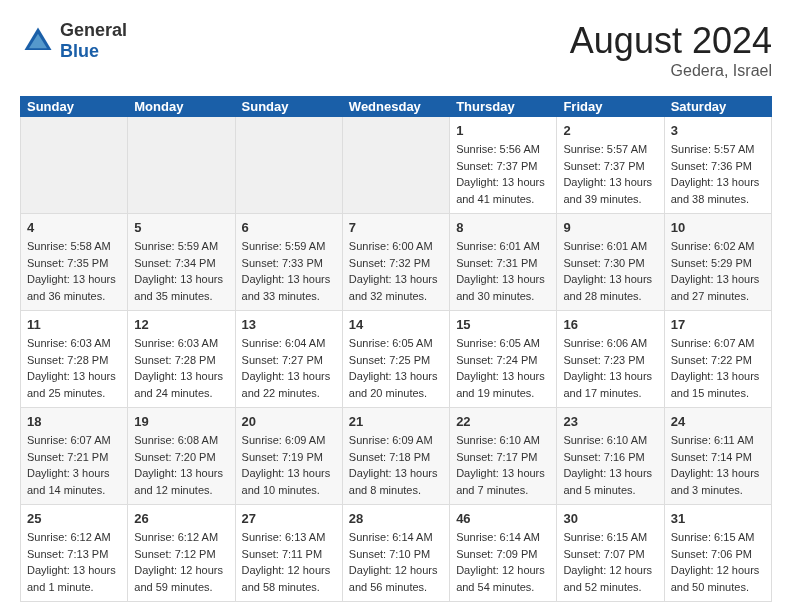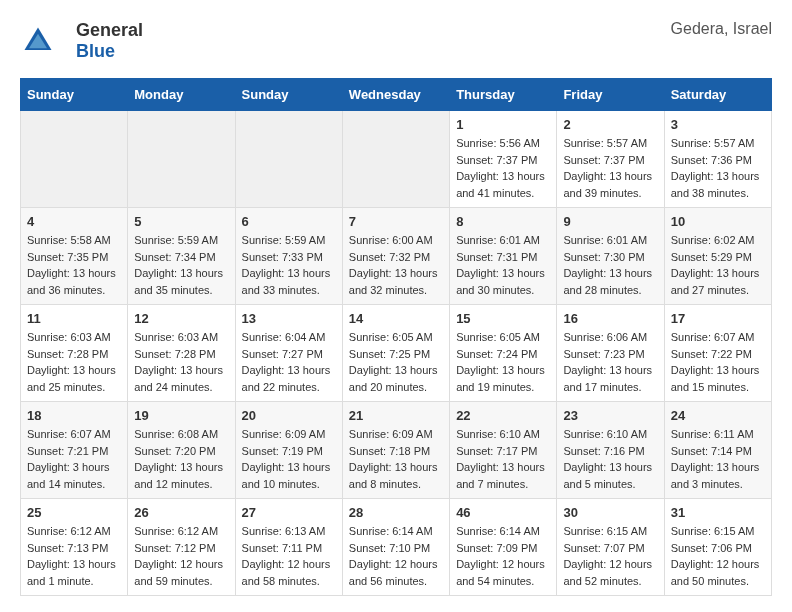--- a/index.html
+++ b/index.html
@@ -12,21 +12,21 @@
     }
     .header {
       display: flex;
       justify-content: space-between;
       align-items: flex-start;
       margin-bottom: 16px;
     }
     .logo {
       display: flex;
       align-items: center;
-      gap: 20px;
+      gap: 4px;
     }
     .logo-text {
       display: flex;
       flex-direction: column;
       font-size: 18px;
       font-weight: bold;
     }
     .logo-general { color: #333; }
     .logo-blue { color: #1a5fa8; }
     .logo-icon {
@@ -48,21 +48,21 @@
     table {
       width: 100%;
       border-collapse: collapse;
       table-layout: fixed;
     }
     thead tr {
       background-color: #1a5fa8;
       color: white;
     }
     thead th {
-      padding: 8px 6px;
+      padding: 2px 6px;
       font-size: 13px;
       font-weight: bold;
       text-align: left;
       border: 1px solid #1a5fa8;
     }
     tbody tr {
       border-bottom: 1px solid #ccc;
     }
     tbody td {
       vertical-align: top;
@@ -97,20 +97,21 @@
     <svg class="logo-icon" viewBox="0 0 40 40">
       <polygon points="20,5 35,30 5,30" fill="#1a5fa8"></polygon>
       <polygon points="20,12 30,28 10,28" fill="#5599cc"></polygon>
     </svg>
     <div class="logo-text">
       <span class="logo-general">General</span>
       <span class="logo-blue">Blue</span>
     </div>
   </div>
   <div class="title-block">
+    <div class="month-year">August 2024</div>
     <div class="location">Gedera, Israel</div>
   </div>
 </div>
 
 <table>
   <thead>
     <tr>
     <th>Sunday</th>
         <th>Monday</th>
         <th>Sunday</th>

